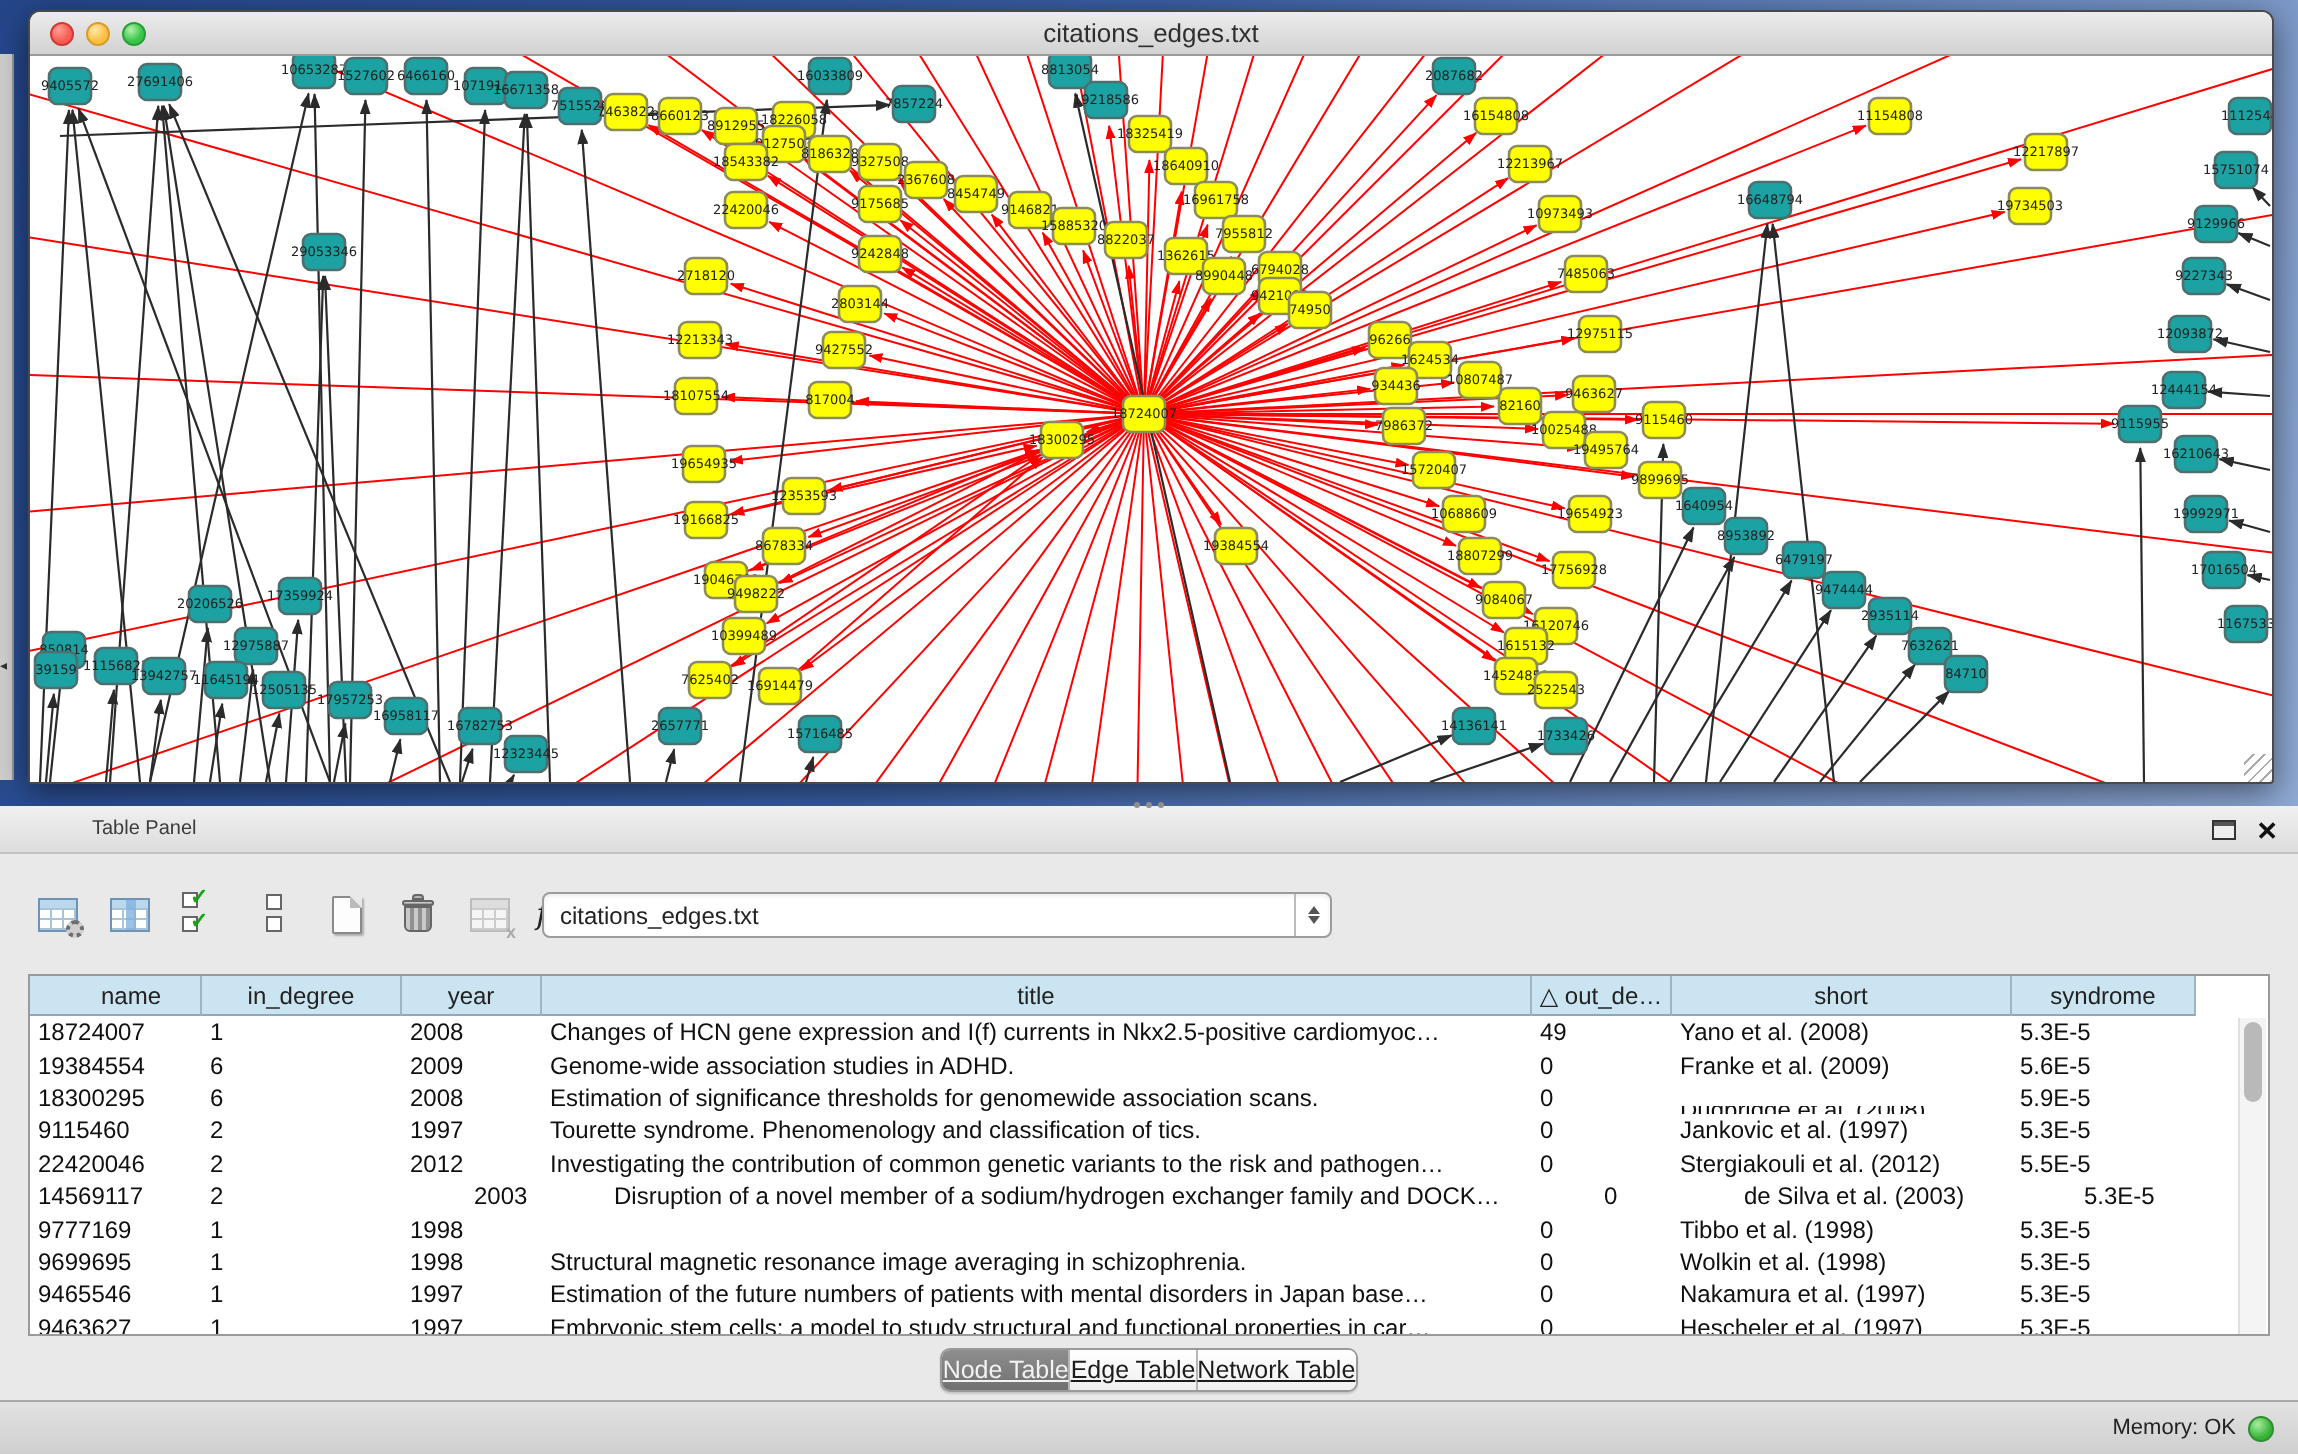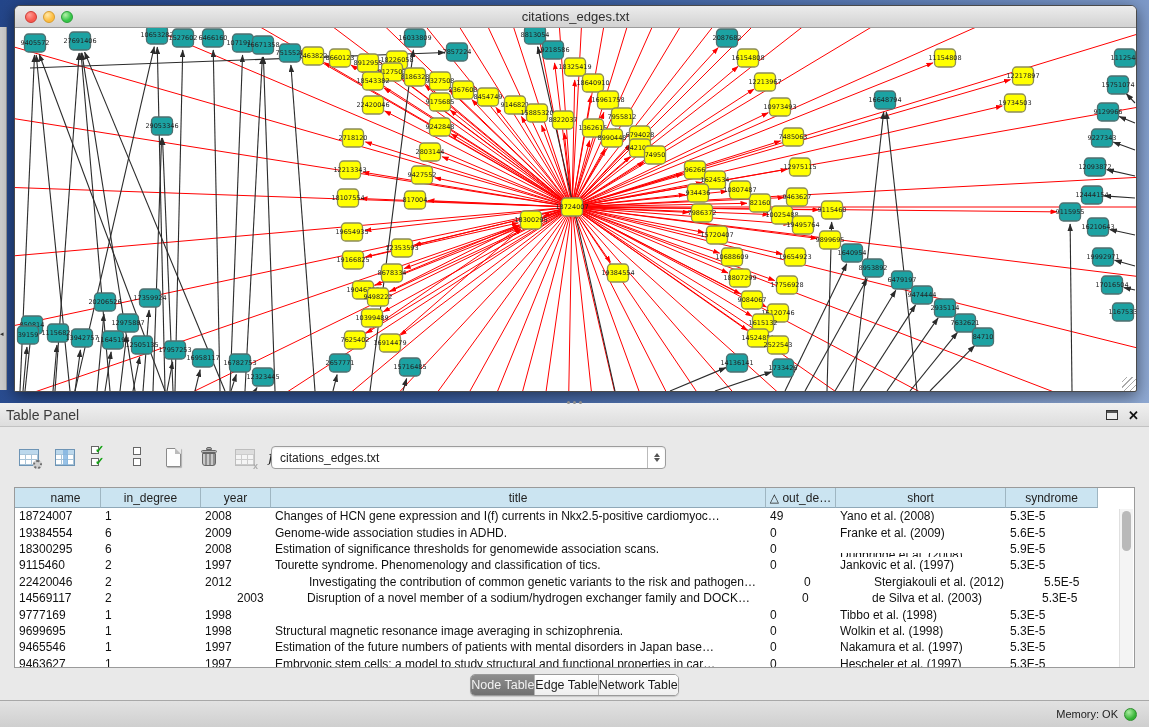--- a/index.html
+++ b/index.html
@@ -29,21 +29,21 @@
   .tl.green  { background:radial-gradient(circle at 35% 30%,#b4f0a9,#35c648 60%); border:1px solid #2a9e38;}
   #canvas-wrap { position:relative; width:1121px; height:363px; background:#ffffff; overflow:hidden; }
   #graph-svg { display:block; }
   #resize-grip { position:absolute; right:0; bottom:0; width:14px; height:14px;
     background:repeating-linear-gradient(135deg,transparent 0 3px,#aaa 3px 4px); }
 
   
   #table-panel { position:absolute; left:0; top:403px; width:1149px; height:297px; background:#e9e9e9; }
   #panel-header { position:relative; height:24px; background:linear-gradient(#f0f0f0,#dddddd);
     border-bottom:1px solid #c2c2c2; display:flex; align-items:center; }
-  #panel-header .ph-title { font-size:14px; color:#3c3c3c; padding-left:6px; }
+  #panel-header .ph-title { font-size:10px; color:#3c3c3c; padding-left:6px;margin-left:40px; }
   #panel-splitter { position:absolute; left:565px; top:-3px; width:18px; height:5px;
     display:flex; align-items:center; justify-content:center; }
   #panel-splitter i { width:3px; height:3px; border-radius:50%; background:#8e8e8e;
     box-shadow:6px 0 0 #8e8e8e,-6px 0 0 #8e8e8e; }
   #panel-header .ph-actions { position:absolute; right:10px; top:0; height:24px;
     display:flex; align-items:center; gap:10px; }
   .float-ico { width:12px; height:10px; border:1px solid #333; position:relative; background:#eee; }
   .float-ico::before { content:""; position:absolute; left:0; top:0; right:0; height:2px; background:#555; }
   .close-ico { font-size:13px; font-weight:bold; color:#111; line-height:13px; }
 
@@ -105,21 +105,21 @@
   .tr { display:flex; height:16.4px; }
   .td { font-size:12px; color:#101010; padding-left:4px; display:flex; align-items:center;
     overflow:hidden; white-space:nowrap; }
   #vscroll { position:absolute; right:1px; top:21px; width:14px; height:159px; background:#f4f4f4; border-left:1px solid #e0e0e0; }
   #vscroll .thumb { position:absolute; left:2px; top:2px; width:9px; height:40px; background:#b9b9b9; border-radius:5px; }
 
   
   #tbl-tabs { position:absolute; left:0; top:271px; width:100%; display:flex; justify-content:center; }
   .seg { display:flex; border:1px solid #9a9a9a; border-radius:5px; overflow:hidden;
     background:#fff; box-shadow:0 1px 1px rgba(0,0,0,.15); }
-  .seg .seg-btn { font-size:12.5px; padding:3px 0; color:#1c1c1c; border-right:1px solid #b5b5b5; background:linear-gradient(#ffffff,#efefef); }
+  .seg .seg-btn { font-size:12.5px; padding:3px 0; color:#1c1c1c; border-right:1px solid #b5b5b5; background:linear-gradient(#ffffff,#efefef);text-decoration:underline; }
   .seg .seg-btn:last-child { border-right:none; }
   .seg .seg-btn.active { background:linear-gradient(#8e8e8e,#707070); color:#f2f2f2; }
 
   
   #status-bar { position:absolute; left:0; top:700px; width:1149px; height:27px;
     background:linear-gradient(#e2e2e2,#cfcfcf); border-top:1px solid #a8a8a8;
     display:flex; align-items:center; justify-content:flex-end; padding-right:12px; gap:6px; }
   #status-bar .mem { font-size:11px; color:#222; }
   .mem-dot { width:13px; height:13px; border-radius:50%; border:1px solid #2f8f2f;
     background:radial-gradient(circle at 35% 30%,#a9eda0,#34b234 65%); }
@@ -945,21 +945,21 @@
             <div class="td" style="width: 70px;">1997</div>
             <div class="td" style="width: 495px;">Tourette syndrome. Phenomenology and classification of tics.</div>
             <div class="td" style="width: 70px;">0</div>
             <div class="td" style="width: 170px;">Jankovic et al. (1997)</div>
             <div class="td" style="width: 92px;">5.3E-5</div>
           </div>
           <div class="tr">
             <div class="td" style="width: 86px;">22420046</div>
             <div class="td" style="width: 100px;">2</div>
             <div class="td" style="width: 70px;">2012</div>
-            <div class="td" style="width: 495px; margin-left: 34px;">Investigating the contribution of common genetic variants to the risk and pathogen…</div>
+            <div class="td" style="width: 495px;">Investigating the contribution of common genetic variants to the risk and pathogen…</div>
             <div class="td" style="width: 70px;">0</div>
             <div class="td" style="width: 170px;">Stergiakouli et al. (2012)</div>
             <div class="td" style="width: 92px;">5.5E-5</div>
           </div>
           <div class="tr">
             <div class="td" style="width: 86px;">14569117</div>
             <div class="td" style="width: 100px;">2</div>
             <div class="td" style="width: 70px; margin-left: 32px;">2003</div>
             <div class="td" style="width: 495px;">Disruption of a novel member of a sodium/hydrogen exchanger family and DOCK…</div>
             <div class="td" style="width: 70px;">0</div>

